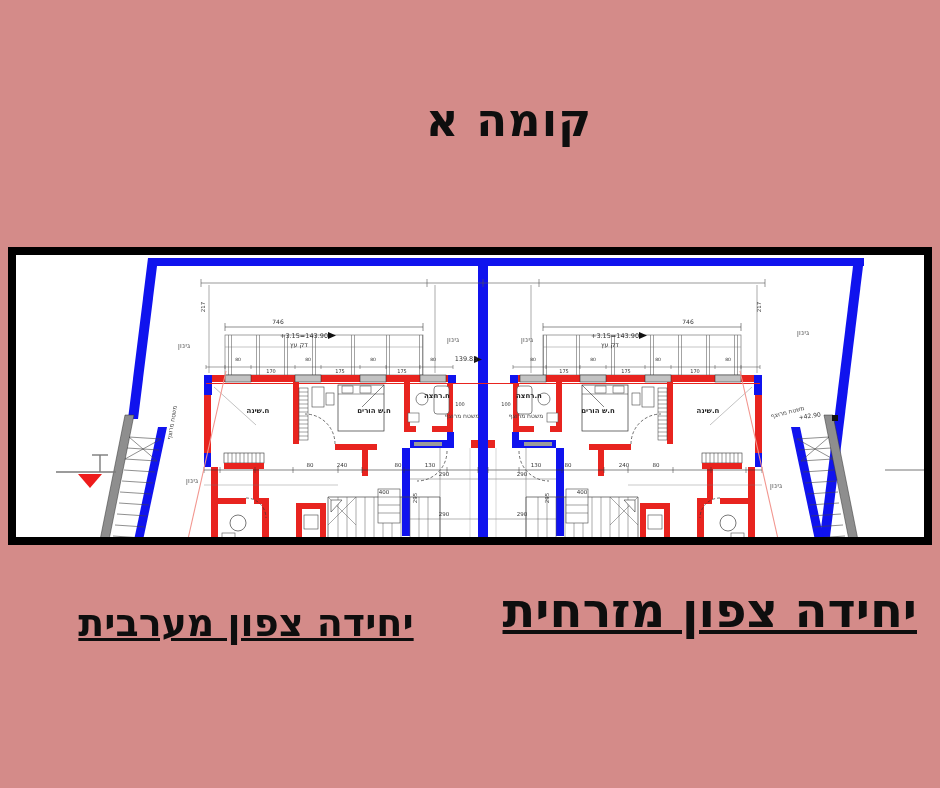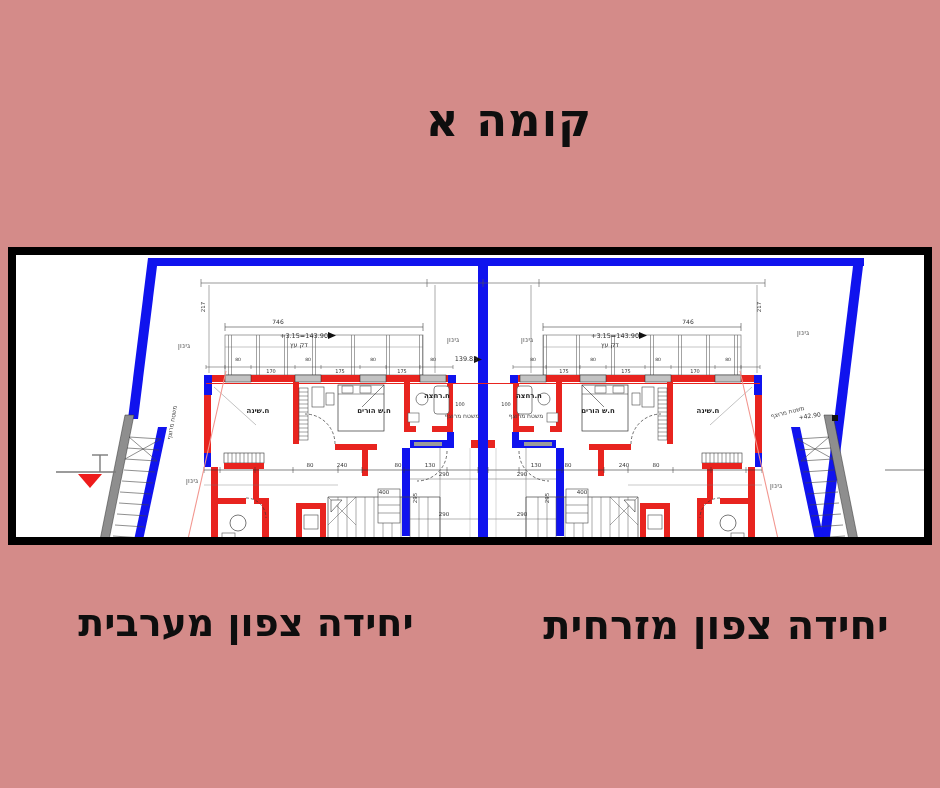--- a/index.html
+++ b/index.html
@@ -12,24 +12,24 @@
     position:absolute;left:0;top:94px;width:940px;
     text-align:center;font-size:45px;font-weight:bold;color:#0e0e0e;
     direction:rtl;letter-spacing:1px;padding-left:39px;
   }
   .plan-panel{
     position:absolute;left:8px;top:247px;width:924px;height:298px;
   }
   .plan-panel svg{display:block;}
   .unit-label{
     position:absolute;font-weight:bold;color:#0e0e0e;direction:rtl;
-    text-align:center;white-space:nowrap;
+    text-align:center;white-space:nowrap;text-decoration:underline;
   }
   .unit-label.west{left:30px;top:601px;width:432px;font-size:38px;}
-  .unit-label.east{left:515px;top:602px;width:402px;font-size:40px;}
+  .unit-label.east{left:515px;top:582px;width:402px;font-size:48px;}
   text{font-family:"DejaVu Sans","Liberation Sans",sans-serif;}
 </style>
 </head>
 <body>
 
 <div class="page-title">קומה א</div>
 
 <div class="plan-panel">
 <svg width="924" height="298" viewBox="0 0 924 298">
 

